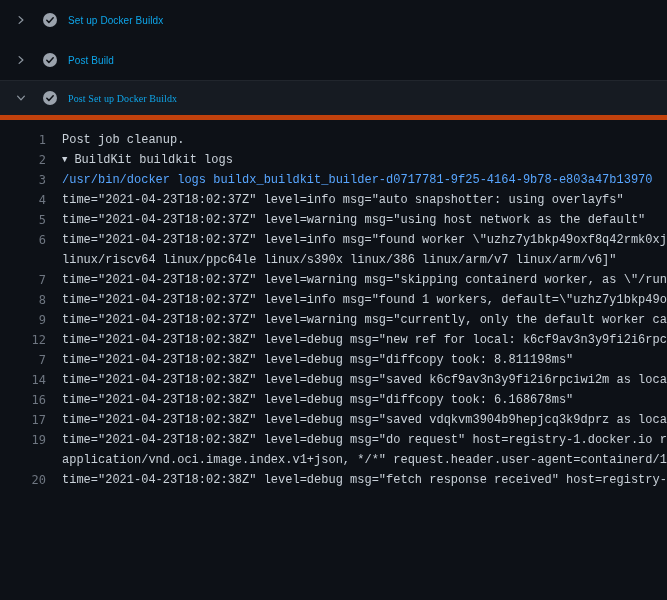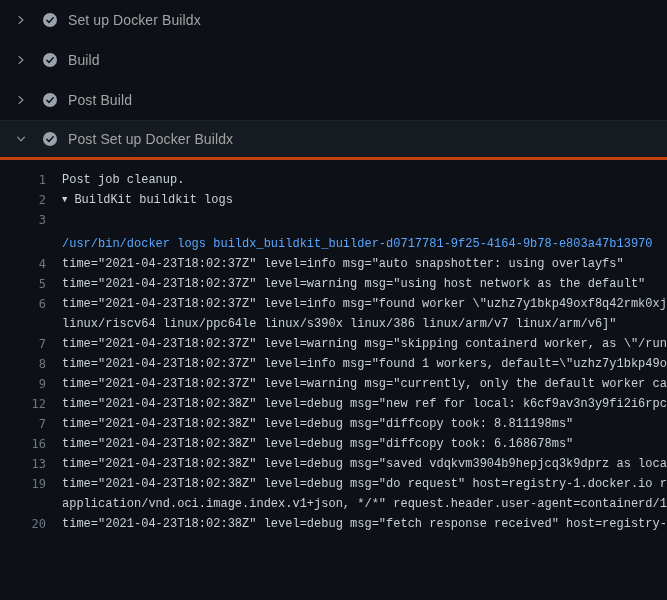--- a/index.html
+++ b/index.html
@@ -15,21 +15,22 @@
     display: flex;
     align-items: center;
     height: 40px;
     padding: 0 12px;
     cursor: pointer;
     color: #d7dee5;
   }
   .section-row.expanded {
     background: #161b22;
     border-top: 1px solid #21262d;
-    border-bottom: 3px solid #c2410c;
+    border-bottom: 5px solid #c2410c;
+    font-family: Liberation Serif, serif;
   }
   .chev {
     width: 14px;
     height: 14px;
     display: flex;
     align-items: center;
     justify-content: center;
     color: #8b949e;
     margin-left: 2px;
     margin-right: 14px;
@@ -37,24 +38,24 @@
   }
   .chev.down svg { transform: rotate(90deg); }
   .check {
     width: 16px;
     height: 16px;
     display: flex;
     flex: none;
     margin-right: 10px;
   }
   .sec-label {
-    font-size: 14px;
+    font-size: 10px;
     font-weight: 400;
     letter-spacing: 0.1px;
-    color: #a3a3a3;
+    color: #0ea5e9;
   }
   
   .log-area { padding-top: 10px; }
   .log-line {
     display: flex;
     align-items: flex-start;
     font-family: "DejaVu Sans Mono", "Liberation Mono", monospace;
     font-size: 12px;
     line-height: 20px;
     color: #c9d1d9;
@@ -67,21 +68,21 @@
     margin-right: 16px;
     cursor: pointer;
     user-select: none;
   }
   .lt {
     flex: 1;
     white-space: pre;      
     overflow: hidden;
     font-family: Liberation Mono, monospace;
   }
-  .log-line.command .lt { color: #58a6ff; margin-top: 24px; }
+  .log-line.command .lt { color: #58a6ff; }
   .log-line.group .lt { cursor: pointer; }
   .caret {
     display: inline-block;
     font-size: 9px;
     margin-right: 7px;
     vertical-align: 1px;
     color: #c9d1d9;
   }
 </style>
 </head>
@@ -107,48 +108,34 @@
         <svg width="12" height="12" viewBox="0 0 16 16">
           <path d="M5.5 3.5 L10.5 8 L5.5 12.5" fill="none" stroke="currentColor" stroke-width="1.7" stroke-linecap="round" stroke-linejoin="round"></path>
         </svg>
       </span>
       <span class="check">
         <svg width="16" height="16" viewBox="0 0 16 16">
           <circle cx="8" cy="8" r="7" fill="#9ba3ad"></circle>
           <path d="M4.8 8.3 L6.9 10.4 L11.2 5.8" fill="none" stroke="#0d1117" stroke-width="1.5" stroke-linecap="round" stroke-linejoin="round"></path>
         </svg>
       </span>
-      <span class="sec-label">Build</span>
-    </div>
-    <div class="section-row">
-      <span class="chev">
+      <span class="sec-label">Post Build</span>
+    </div>
+    <div class="section-row expanded">
+      <span class="chev down">
         <svg width="12" height="12" viewBox="0 0 16 16">
           <path d="M5.5 3.5 L10.5 8 L5.5 12.5" fill="none" stroke="currentColor" stroke-width="1.7" stroke-linecap="round" stroke-linejoin="round"></path>
         </svg>
       </span>
       <span class="check">
         <svg width="16" height="16" viewBox="0 0 16 16">
           <circle cx="8" cy="8" r="7" fill="#9ba3ad"></circle>
           <path d="M4.8 8.3 L6.9 10.4 L11.2 5.8" fill="none" stroke="#0d1117" stroke-width="1.5" stroke-linecap="round" stroke-linejoin="round"></path>
         </svg>
       </span>
-      <span class="sec-label">Post Build</span>
-    </div>
-    <div class="section-row expanded">
-      <span class="chev down">
-        <svg width="12" height="12" viewBox="0 0 16 16">
-          <path d="M5.5 3.5 L10.5 8 L5.5 12.5" fill="none" stroke="currentColor" stroke-width="1.7" stroke-linecap="round" stroke-linejoin="round"></path>
-        </svg>
-      </span>
-      <span class="check">
-        <svg width="16" height="16" viewBox="0 0 16 16">
-          <circle cx="8" cy="8" r="7" fill="#9ba3ad"></circle>
-          <path d="M4.8 8.3 L6.9 10.4 L11.2 5.8" fill="none" stroke="#0d1117" stroke-width="1.5" stroke-linecap="round" stroke-linejoin="round"></path>
-        </svg>
-      </span>
       <span class="sec-label">Post Set up Docker Buildx</span>
     </div>
   </div>
 <div class="log-area" id="log-lines">
     <div class="log-line plain">
       <span class="ln">1</span>
       <span class="lt">Post job cleanup.</span>
     </div>
     <div class="log-line group">
       <span class="ln">2</span>
@@ -185,25 +172,29 @@
     </div>
     <div class="log-line plain">
       <span class="ln">12</span>
       <span class="lt">time="2021-04-23T18:02:38Z" level=debug msg="new ref for local: k6cf9av3n3y9fi2i6rpc</span>
     </div>
     <div class="log-line plain">
       <span class="ln">7</span>
       <span class="lt">time="2021-04-23T18:02:38Z" level=debug msg="diffcopy took: 8.811198ms"</span>
     </div>
     <div class="log-line plain">
+      <span class="ln">14</span>
+      <span class="lt">time="2021-04-23T18:02:38Z" level=debug msg="saved k6cf9av3n3y9fi2i6rpciwi2m as loca</span>
+    </div>
+    <div class="log-line plain">
       <span class="ln">16</span>
       <span class="lt">time="2021-04-23T18:02:38Z" level=debug msg="diffcopy took: 6.168678ms"</span>
     </div>
     <div class="log-line plain">
-      <span class="ln">13</span>
+      <span class="ln">17</span>
       <span class="lt">time="2021-04-23T18:02:38Z" level=debug msg="saved vdqkvm3904b9hepjcq3k9dprz as loca</span>
     </div>
     <div class="log-line plain">
       <span class="ln">19</span>
       <span class="lt">time="2021-04-23T18:02:38Z" level=debug msg="do request" host=registry-1.docker.io r
 application/vnd.oci.image.index.v1+json, */*" request.header.user-agent=containerd/1.4</span>
     </div>
     <div class="log-line plain">
       <span class="ln">20</span>
       <span class="lt">time="2021-04-23T18:02:38Z" level=debug msg="fetch response received" host=registry-</span>

